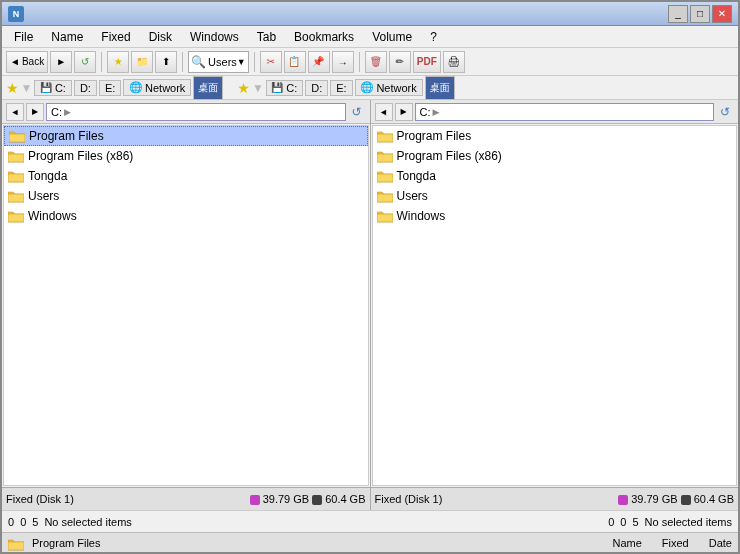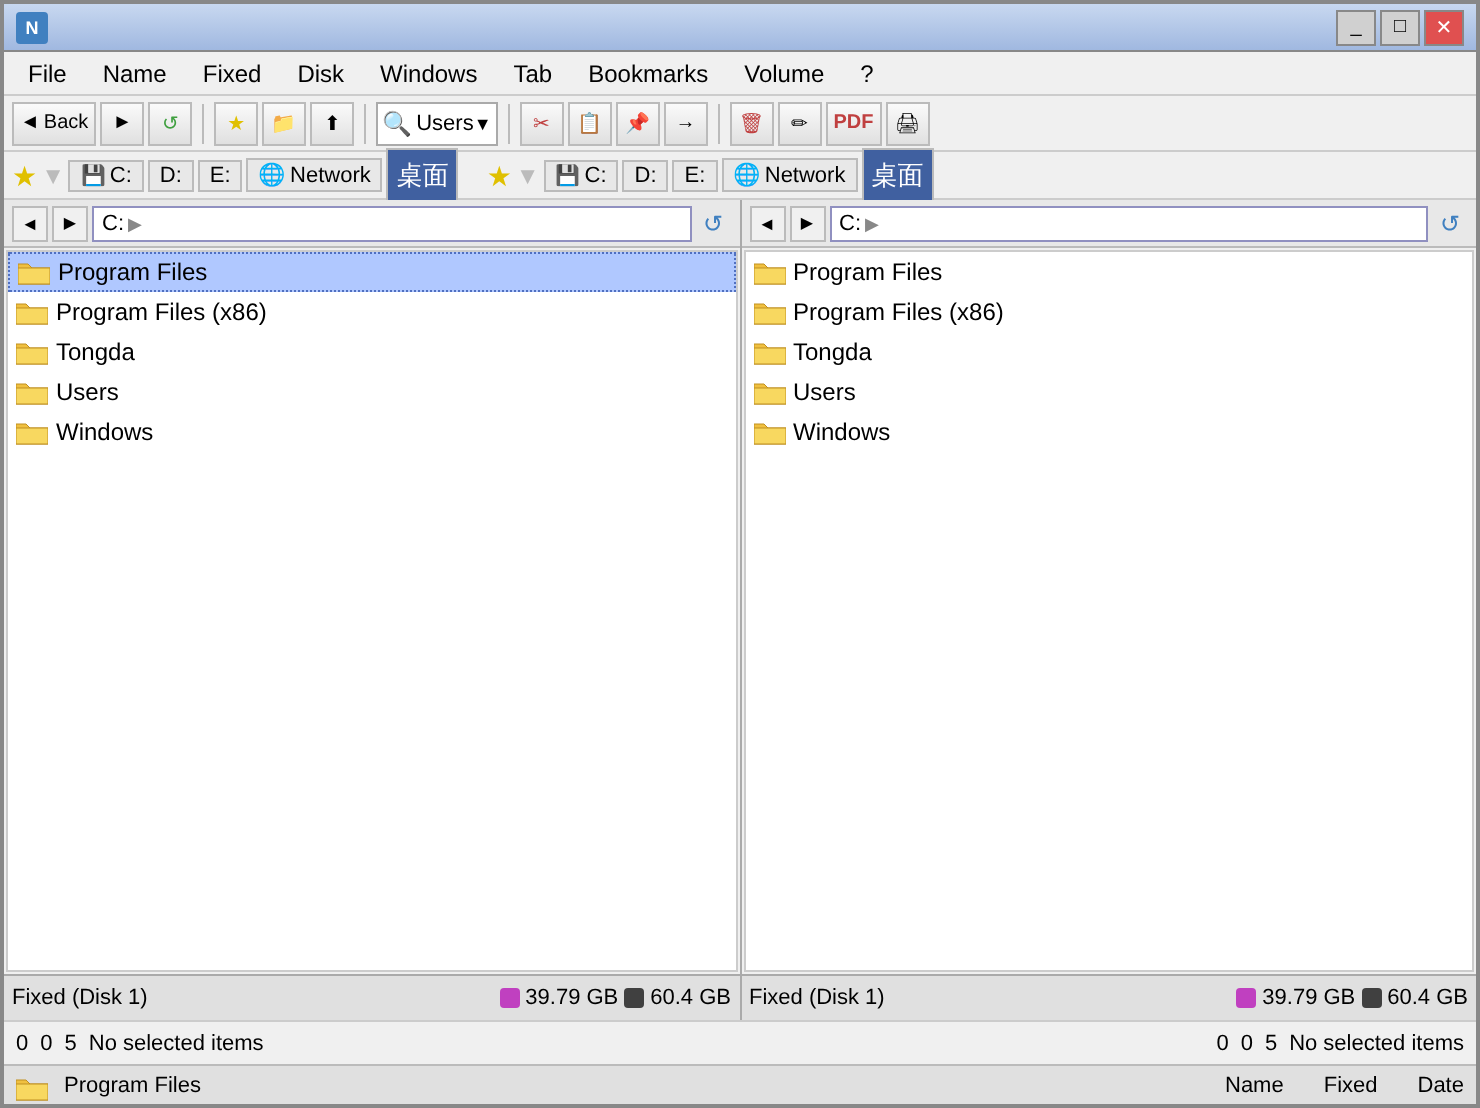--- a/index.html
+++ b/index.html
@@ -136,21 +136,21 @@
       padding: 1px 5px;
       cursor: pointer;
       font-size: 11px;
       display: flex;
       align-items: center;
       gap: 2px;
     }
     .desktop-icon {
       background: #4060a0;
       color: white;
-      font-size: 13px;
+      font-size: 10px;
       padding: 4px 4px;
     }
     .panel {
       flex: 1;
       display: flex;
       flex-direction: column;
       border-right: 1px solid #aaa;
       min-width: 0;
     }
     .panel:last-child { border-right: none; }
@@ -217,21 +217,21 @@
     }
     .folder-icon {
       width: 16px;
       height: 14px;
       position: relative;
       flex-shrink: 0;
     }
     .folder-icon svg { width: 16px; height: 14px; }
     .status-disk {
       display: flex;
-      align-items: center;
+      align-items: flex-end;
       gap: 3px;
       margin-left: auto;
       padding-left: 24px;
     }
     .disk-indicator {
       width: 10px;
       height: 10px;
       border-radius: 2px;
     }
     .bottom-info {

